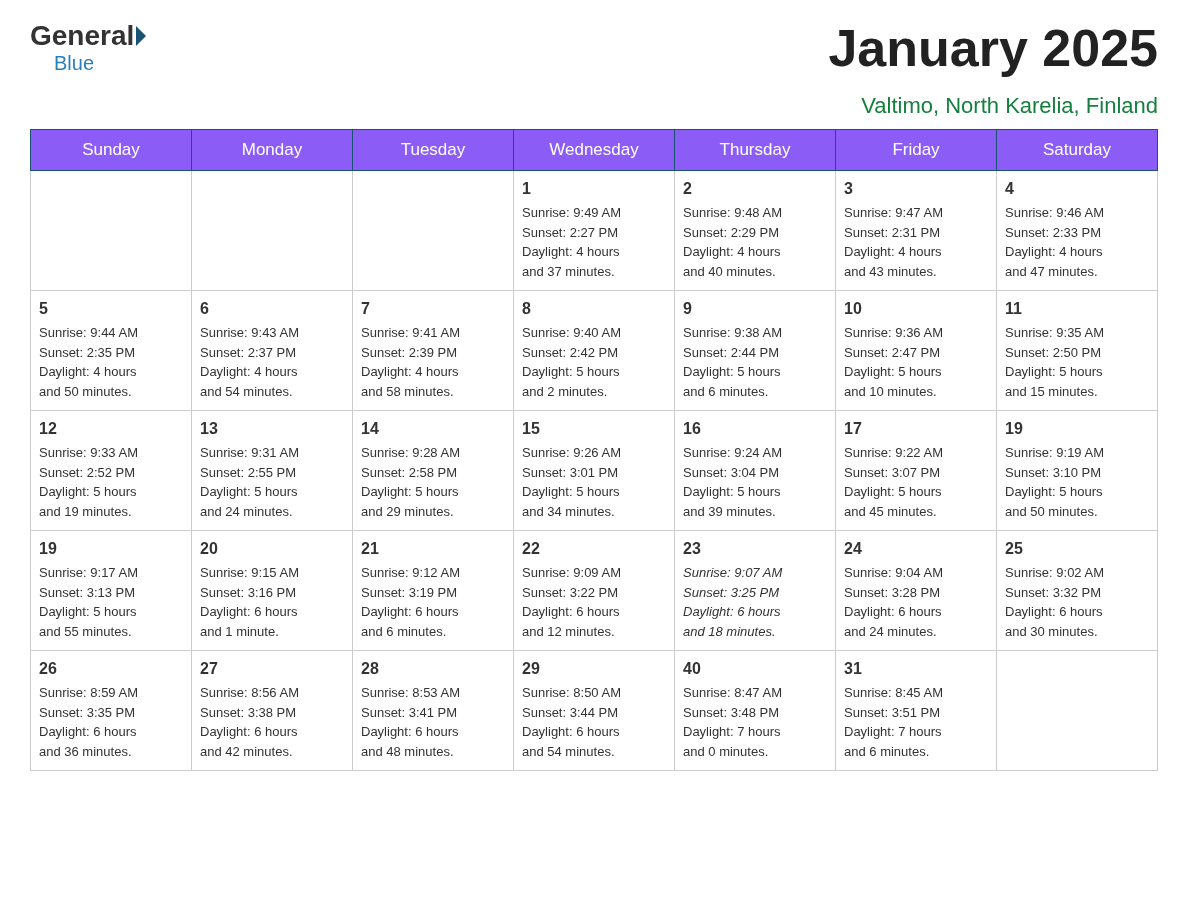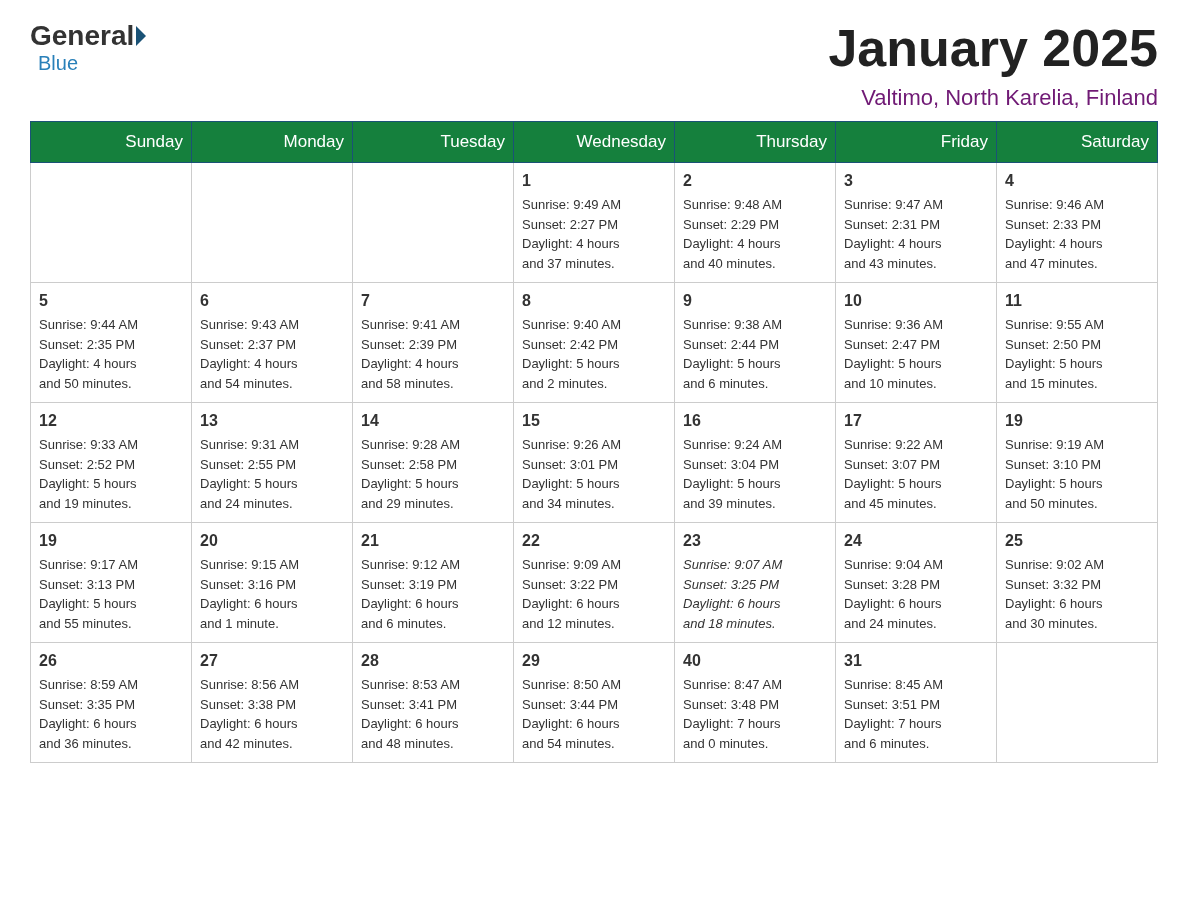--- a/index.html
+++ b/index.html
@@ -50,33 +50,33 @@
       text-align: right;
     }
     .month-title {
       font-size: 52px;
       font-weight: bold;
       color: #222;
       line-height: 1.1;
     }
     .location {
       font-size: 22px;
-      color: #701a75;
-      margin-top: 8px;
+      color: #15803d;
+      margin-top: 16px;
     }
     .calendar {
       width: 100%;
       border-collapse: collapse;
       margin-top: 8px;
     }
     .calendar th {
-      background-color: #15803d;
+      background-color: #8b5cf6;
       color: #fff;
       padding: 10px 8px;
-      text-align: right;
+      text-align: center;
       font-size: 17px;
       font-weight: normal;
       border: 1px solid #1a5276;
     }
     .calendar td {
       vertical-align: top;
       border: 1px solid #ccc;
       padding: 6px 8px;
       width: 14.28%;
       height: 120px;
@@ -100,21 +100,21 @@
   </style>
 </head>
 <body>
 
 <div class="header">
   <div class="logo">
     <div class="logo-text">
       <span class="logo-general">General</span>
       <span class="logo-arrow"></span>
     </div>
-    <div style="margin-left: 4px;">
+    <div style="margin-left: 20px;">
       <span class="logo-blue">Blue</span>
     </div>
   </div>
   <div class="title-area">
     <div class="month-title">January 2025</div>
     <div class="location">Valtimo, North Karelia, Finland</div>
   </div>
 </div>
 
 <table class="calendar">
@@ -201,21 +201,21 @@
         </td>
         <td>
           <span class="day-number">10</span>
           <div class="day-info" style="white-space: pre-line;">Sunrise: 9:36 AM
 Sunset: 2:47 PM
 Daylight: 5 hours
 and 10 minutes.</div>
         </td>
         <td>
           <span class="day-number">11</span>
-          <div class="day-info" style="white-space: pre-line;">Sunrise: 9:55 AM
+          <div class="day-info" style="white-space: pre-line;">Sunrise: 9:35 AM
 Sunset: 2:50 PM
 Daylight: 5 hours
 and 15 minutes.</div>
         </td>
       </tr>
       <tr>
         <td>
           <span class="day-number">12</span>
           <div class="day-info" style="white-space: pre-line;">Sunrise: 9:33 AM
 Sunset: 2:52 PM

